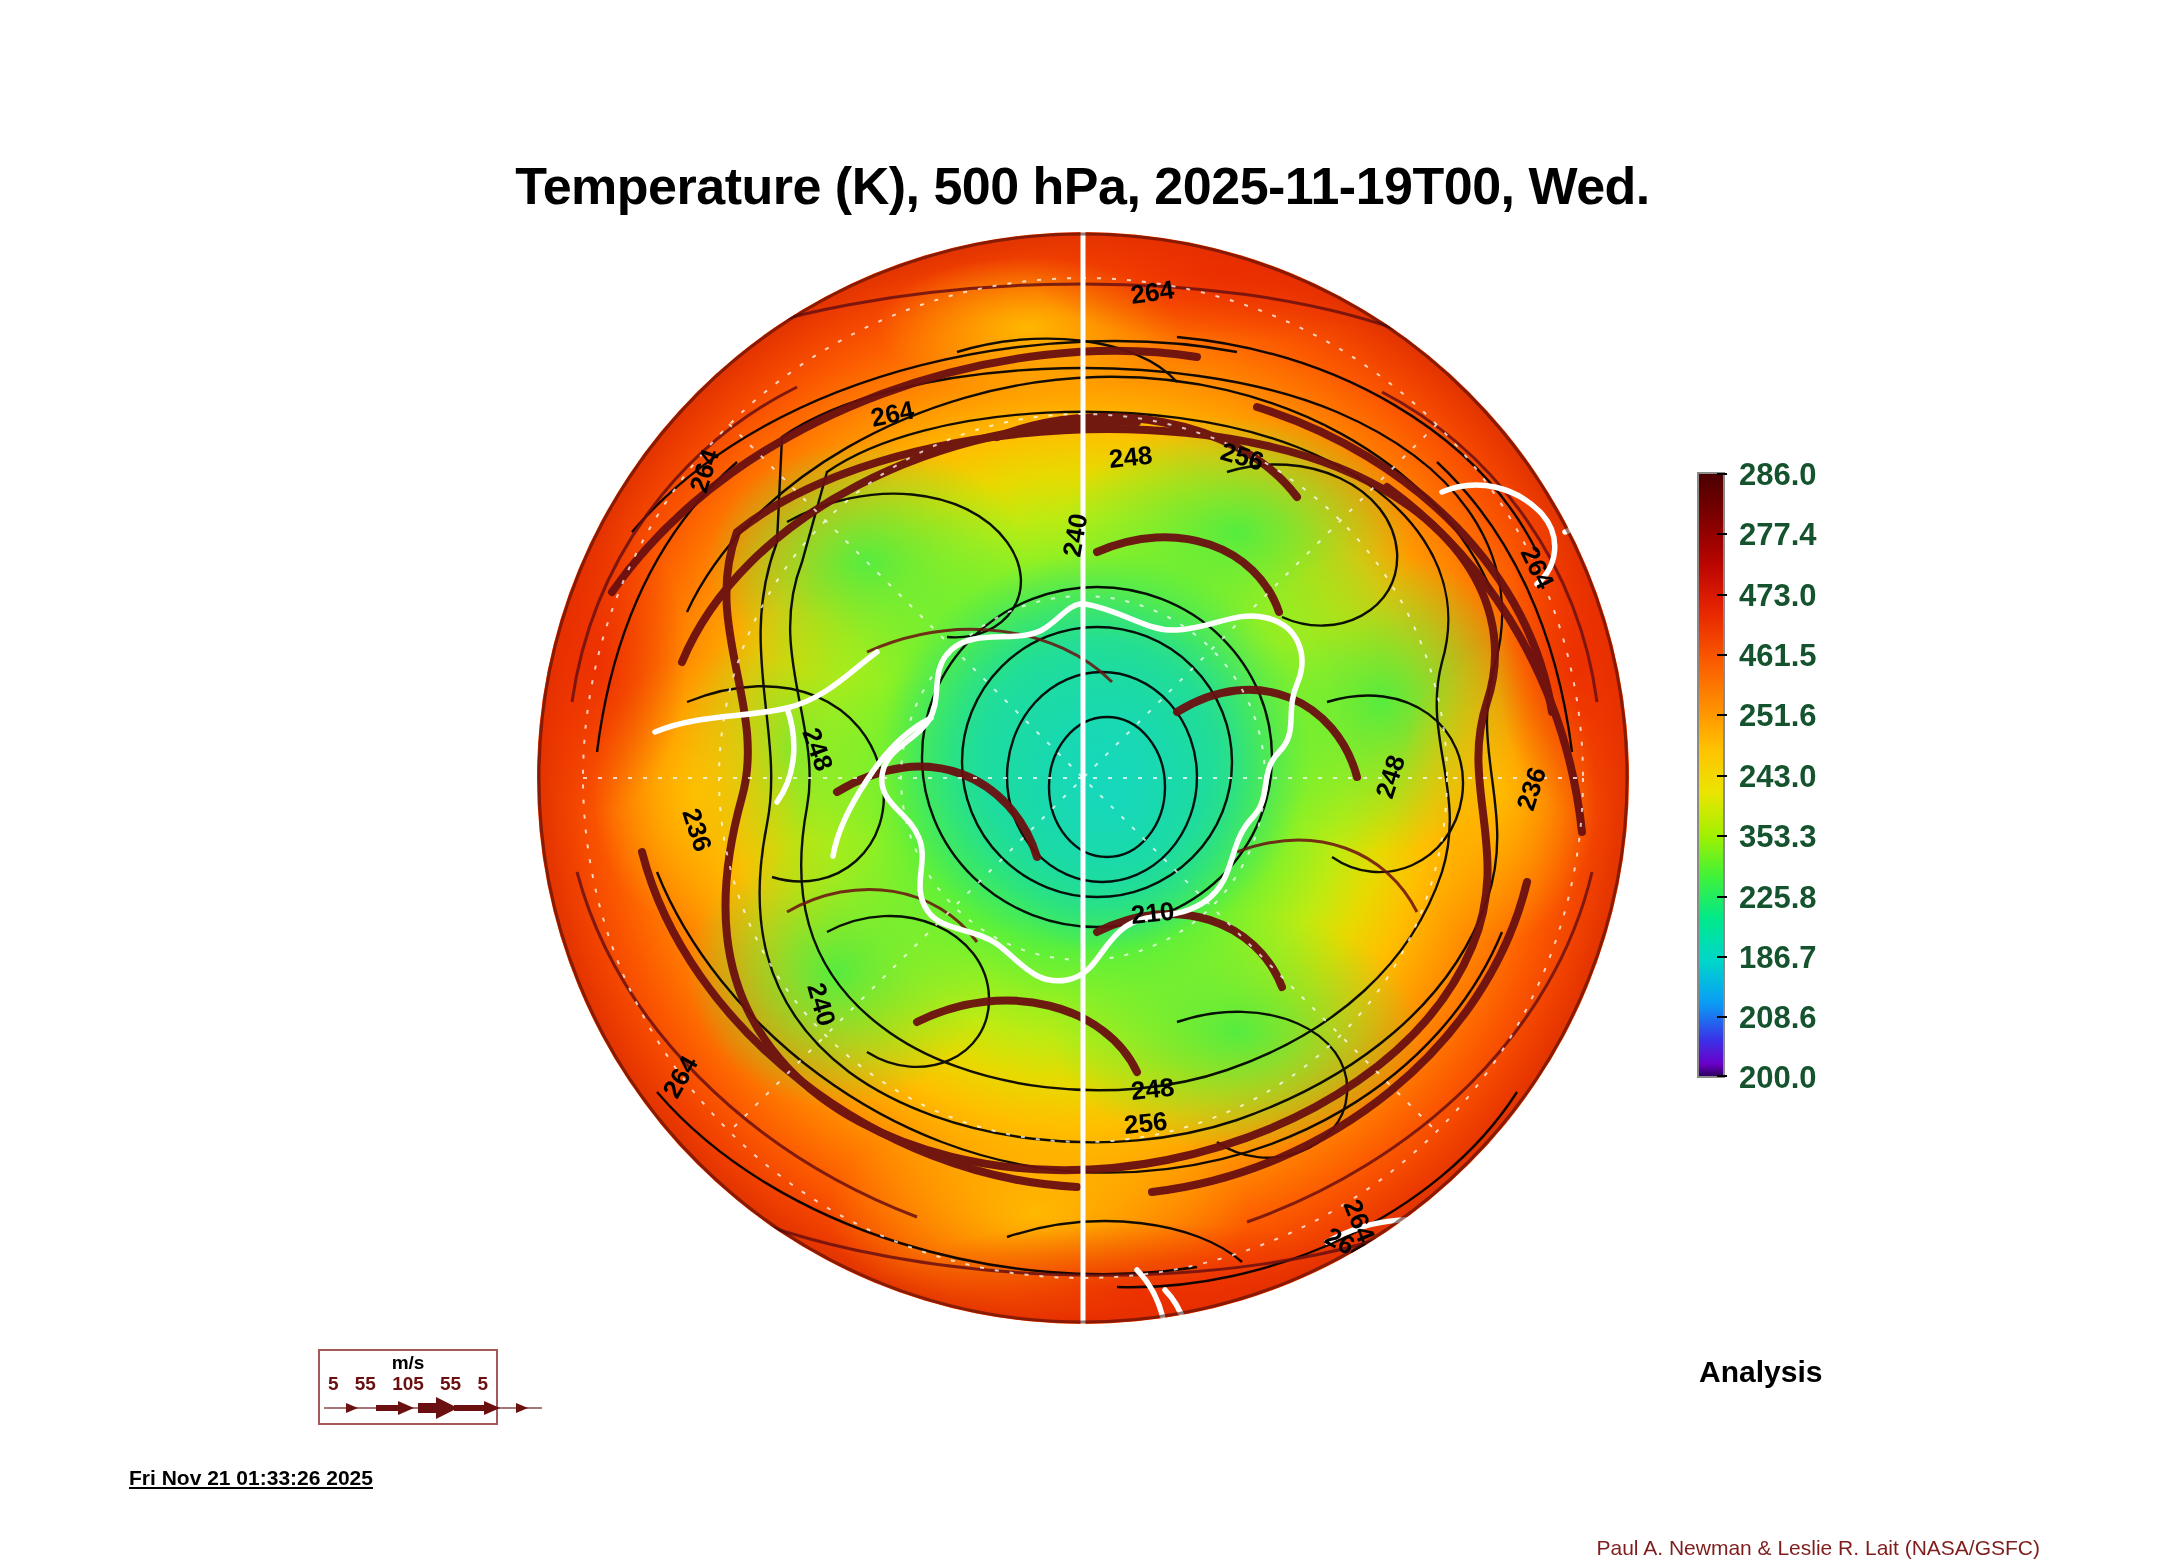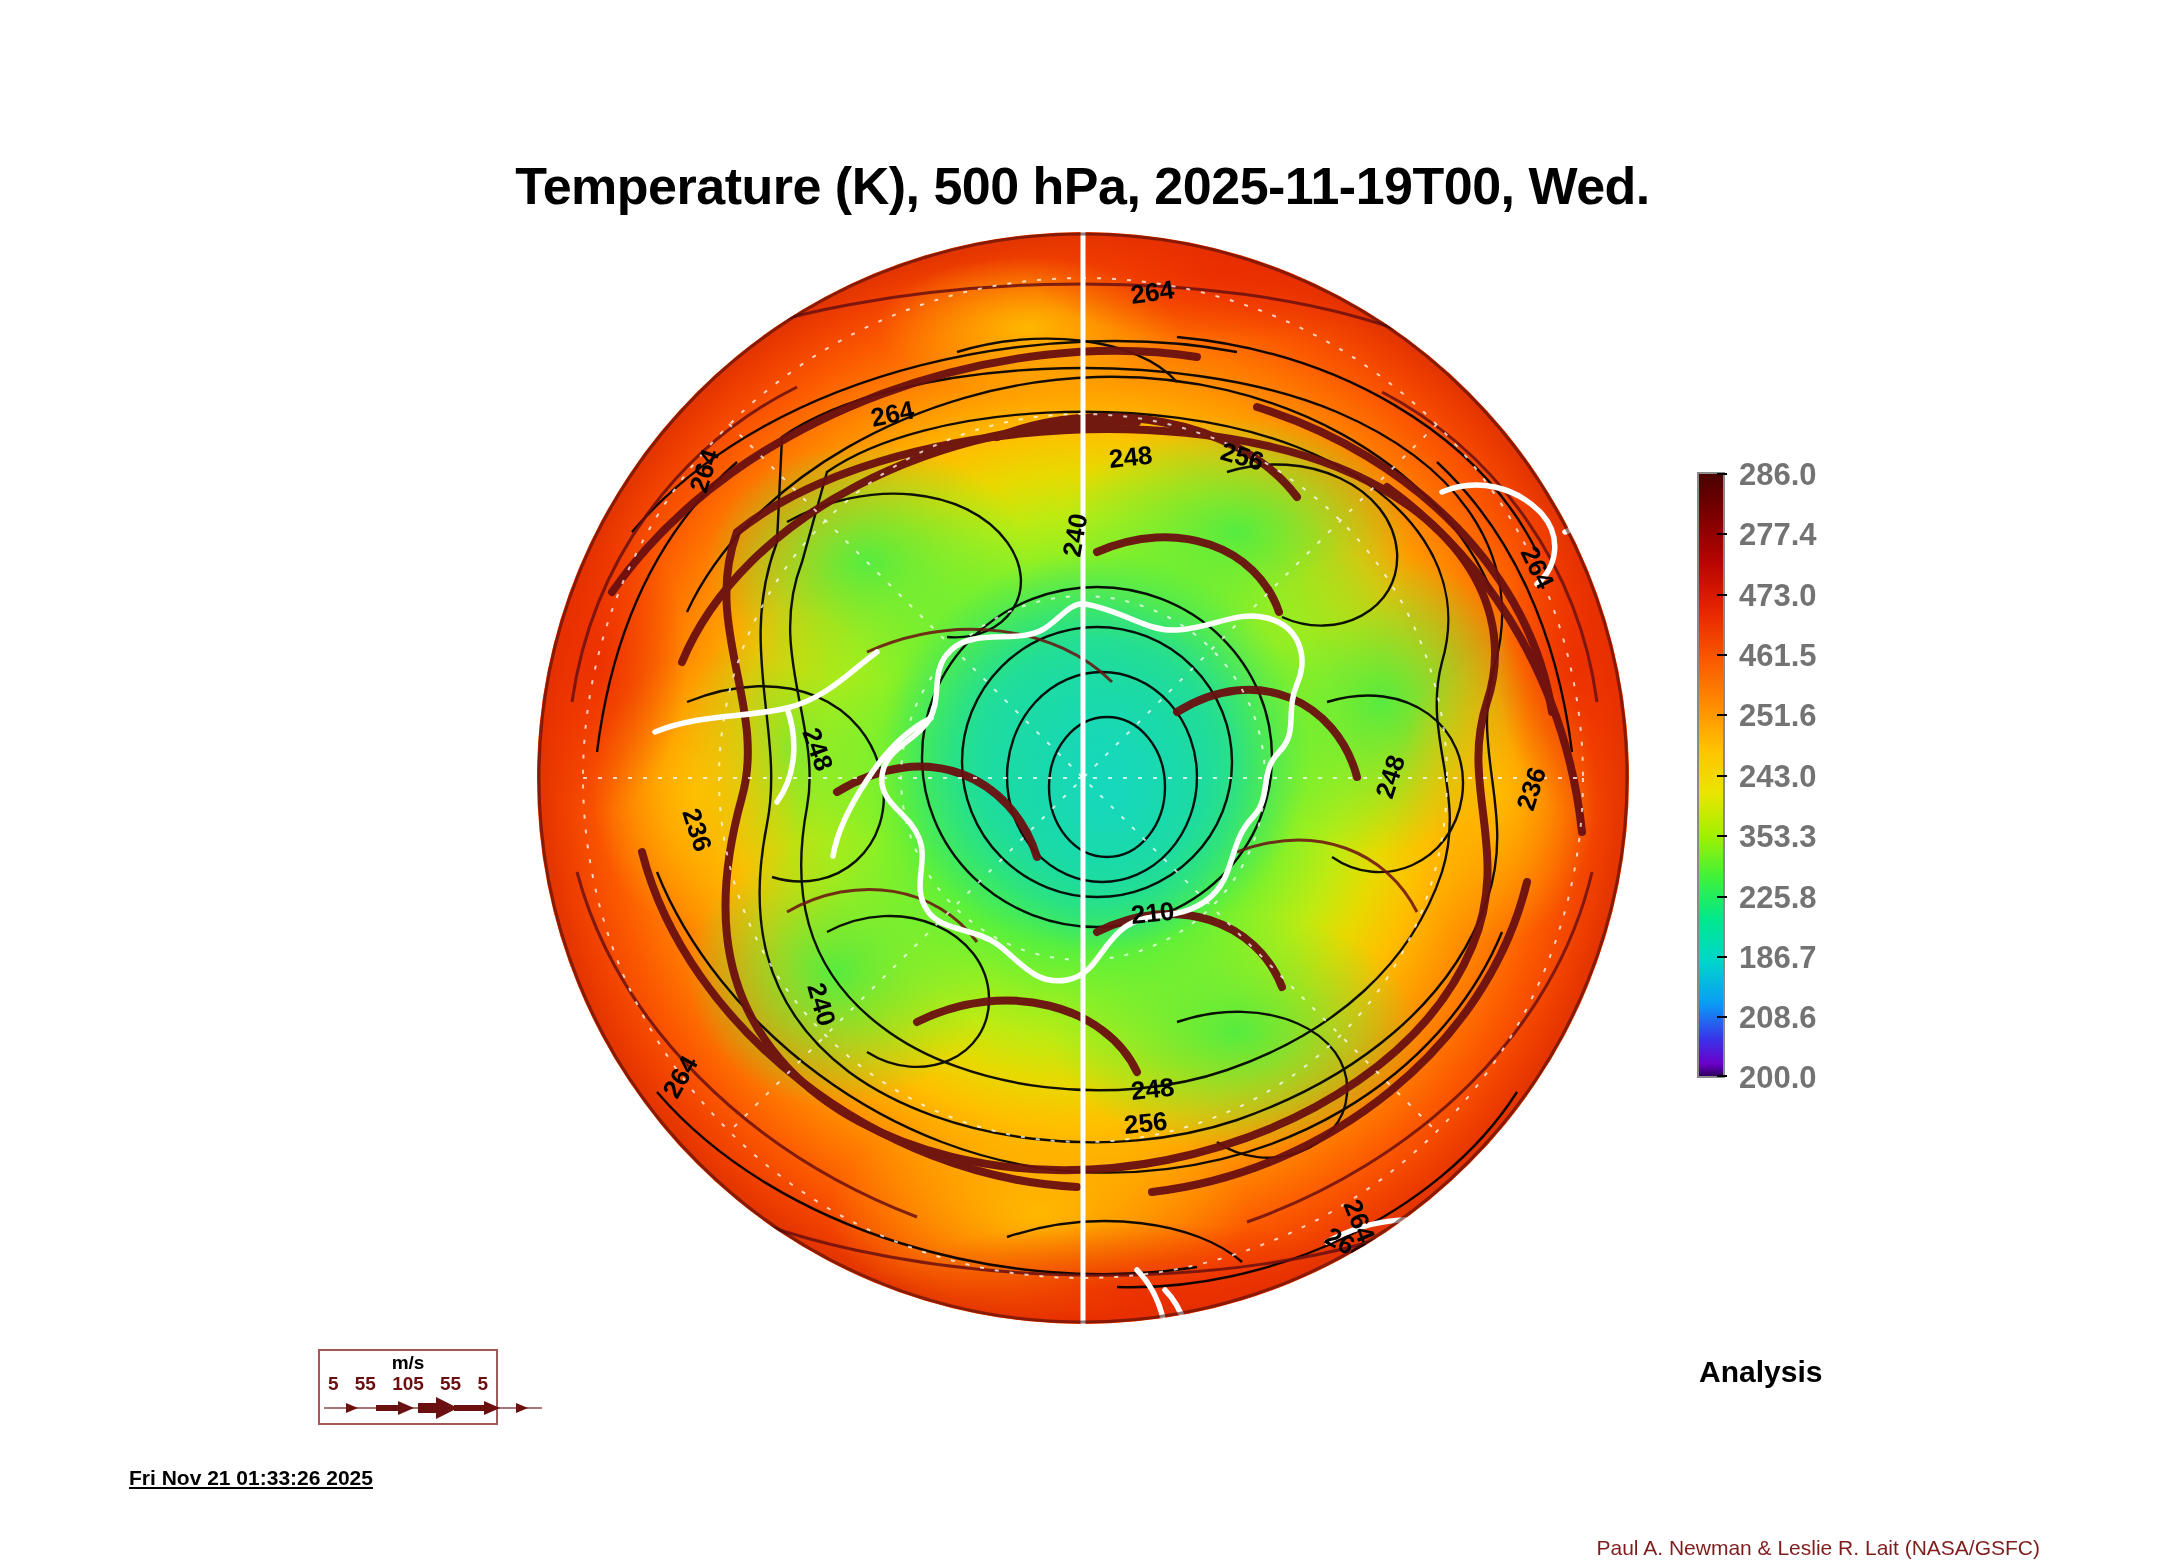--- a/index.html
+++ b/index.html
@@ -80,21 +80,21 @@
     left: 20px;
     width: 10px;
     height: 2px;
     background: #000000;
   }
   .cb-label {
     position: absolute;
     left: 42px;
     font-size: 31px;
     font-weight: bold;
-    color: #737373;
+    color: #14532d;
     white-space: nowrap;
     line-height: 1;
   }
 
   
   #wind-legend {
     position: absolute;
     left: 318px;
     top: 1349px;
     width: 180px;

